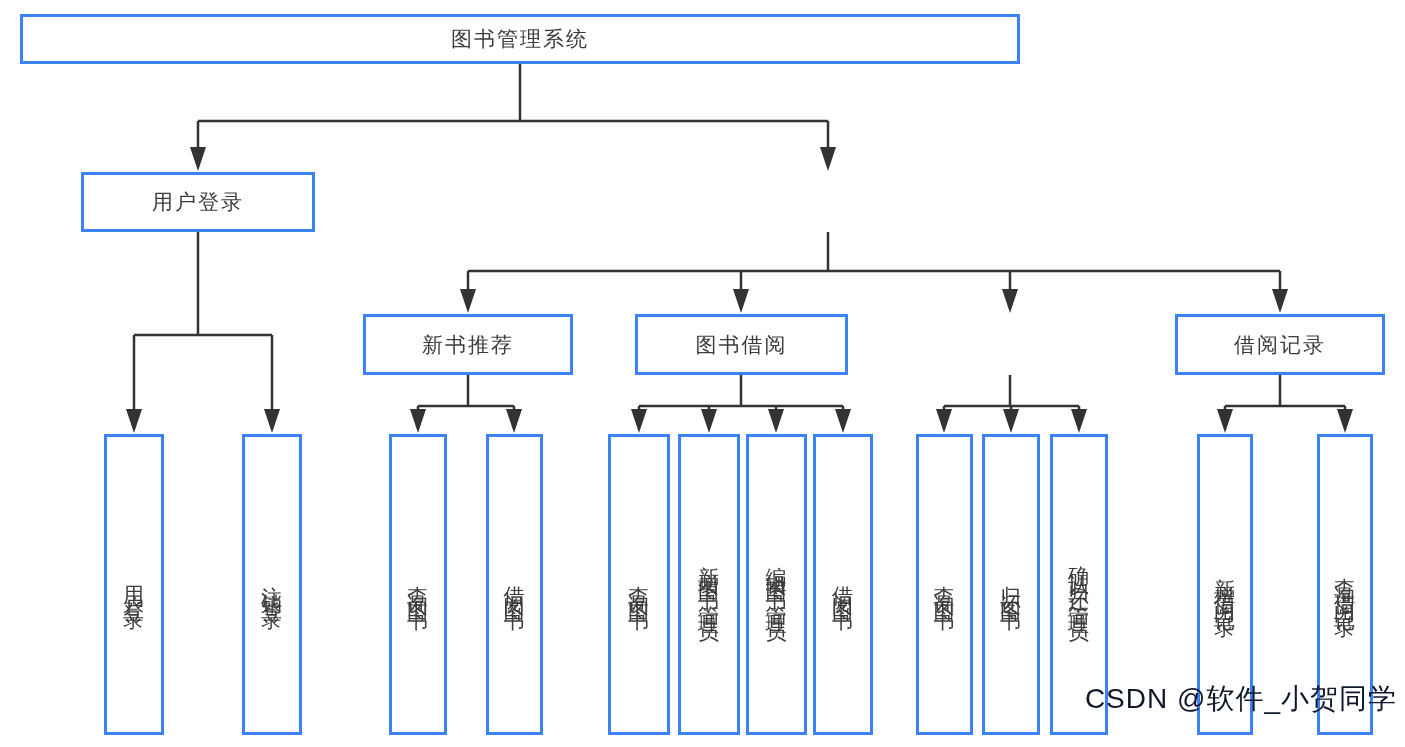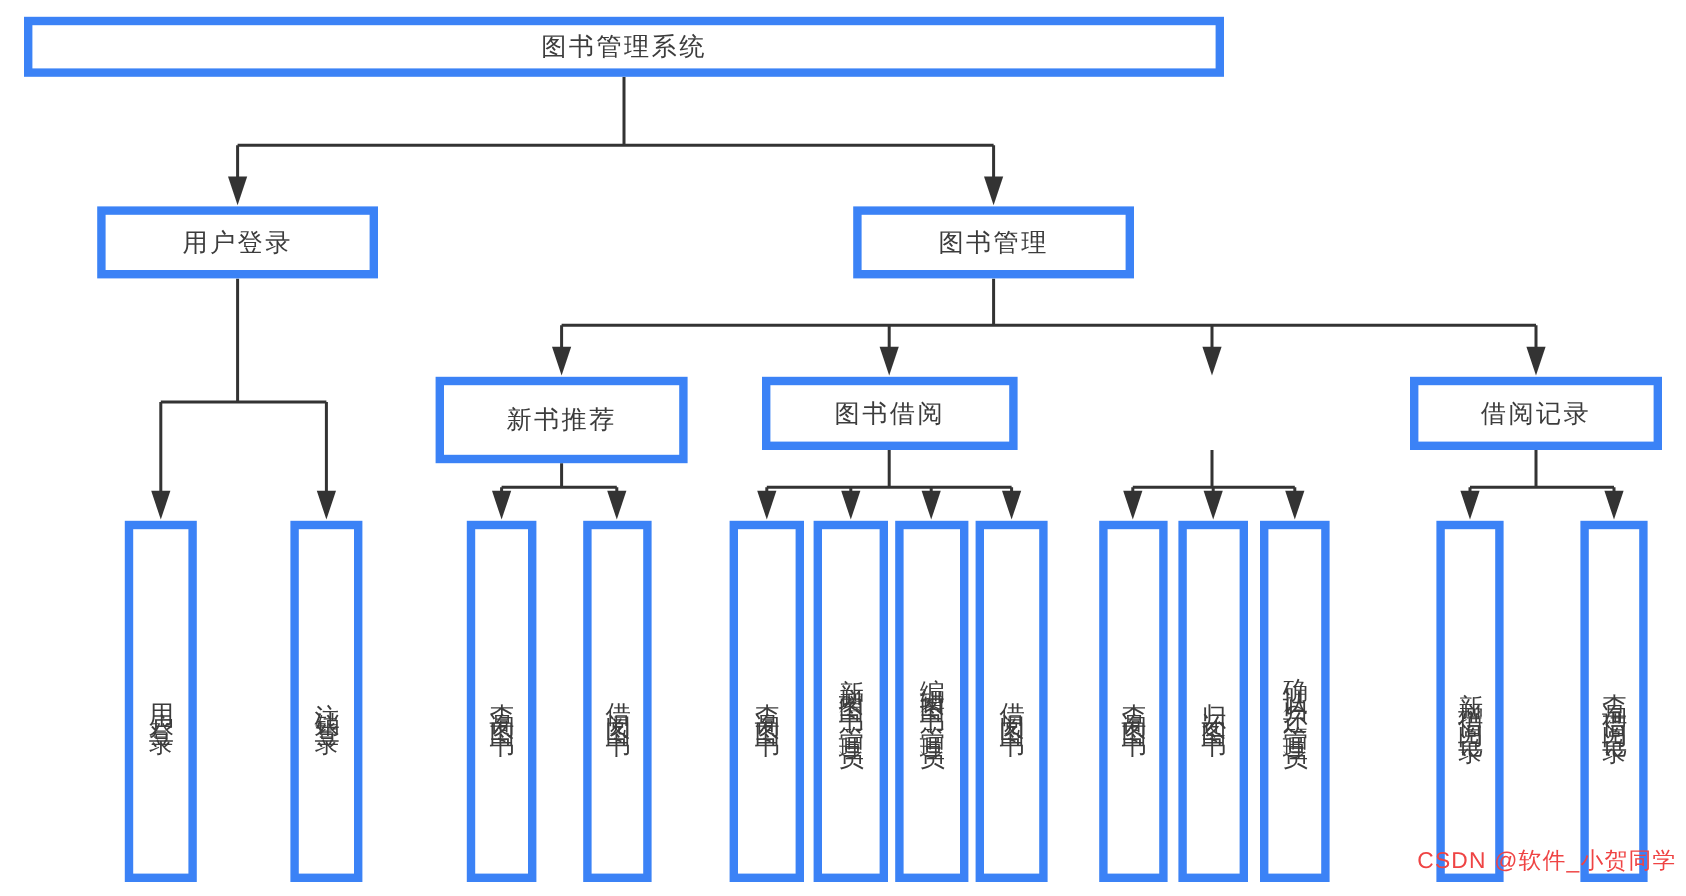--- a/index.html
+++ b/index.html
@@ -14,21 +14,21 @@
   svg.connectors {
     position: absolute;
     left: 0; top: 0;
     width: 1405px; height: 747px;
     z-index: 1;
   }
   .node {
     position: absolute;
     box-sizing: border-box;
     background: #ffffff;
-    border: 7px solid #3b82f6;
+    border: 3px solid #3b82f6;
     display: flex;
     align-items: center;
     justify-content: center;
     color: #3c3c3c;
     font-size: 21px;
     z-index: 2;
   }
   .node .label {
     white-space: nowrap;
     letter-spacing: 2px;
@@ -37,21 +37,21 @@
     writing-mode: vertical-rl;
     text-orientation: mixed;
     letter-spacing: 8px;
     white-space: normal;
     line-height: 1.0;
   }
   
   #root        { left: 20px;   top: 14px;  width: 1000px; height: 50px; }
   #n-userlogin { left: 81px;   top: 172px; width: 234px;  height: 60px; }
   #n-bookmgmt  { left: 711px;  top: 172px; width: 234px;  height: 60px; }
-  #n-newbook   { left: 363px;  top: 314px; width: 210px;  height: 72px; justify-content: center; }
+  #n-newbook   { left: 363px;  top: 314px; width: 210px;  height: 61px; justify-content: center; }
   #n-borrow    { left: 635px;  top: 314px; width: 213px;  height: 61px; font-family: Liberation Mono, monospace; }
   #n-current   { left: 903px;  top: 314px; width: 214px;  height: 61px; }
   #n-records   { left: 1175px; top: 314px; width: 210px;  height: 61px; }
   
   .leaf { top: 434px; height: 301px; }
   #lv-login    { left: 104px;  width: 60px; }
   #lv-logout   { left: 242px;  width: 60px; }
   #lv-nbquery  { left: 389px;  width: 58px; }
   #lv-nbborrow { left: 486px;  width: 57px; }
   #lv-bbquery  { left: 608px;  width: 62px; }
@@ -59,25 +59,25 @@
   #lv-bbedit   { left: 746px;  width: 61px; }
   #lv-bbborrow { left: 813px;  width: 60px; }
   #lv-cbquery  { left: 916px;  width: 57px; }
   #lv-cbreturn { left: 982px;  width: 58px; }
   #lv-cbconfirm{ left: 1050px; width: 58px; }
   #lv-bradd    { left: 1197px; width: 56px; }
   #lv-brquery  { left: 1317px; width: 56px; }
   .watermark {
     position: absolute;
     right: 8px;
-    top: 704px;
+    top: 680px;
     z-index: 3;
-    font-size: 19px;
+    font-size: 28px;
     letter-spacing: 1px;
-    color: #ef4444;
+    color: #0f172a;
   }
 </style>
 </head>
 <body>
 
 <div class="stage">
 
   <svg class="connectors" viewBox="0 0 1405 747" xmlns="http://www.w3.org/2000/svg">
     <g stroke="#333333" stroke-width="2.5" fill="none">
 
@@ -117,23 +117,20 @@
       <polygon points="1345,433 1337,409 1353,409"></polygon>
     </g>
   </svg>
 
   <div class="node" id="root">
     <span class="label">图书管理系统</span>
   </div>
 
   <div class="node" id="n-userlogin">
     <span class="label">用户登录</span>
-  </div>
-  <div class="node" id="n-bookmgmt">
-    <span class="label">图书管理</span>
   </div>
 
   <div class="node" id="n-newbook">
     <span class="label">新书推荐</span>
   </div>
   <div class="node" id="n-borrow">
     <span class="label">图书借阅</span>
   </div>
   <div class="node" id="n-records">
     <span class="label">借阅记录</span>

